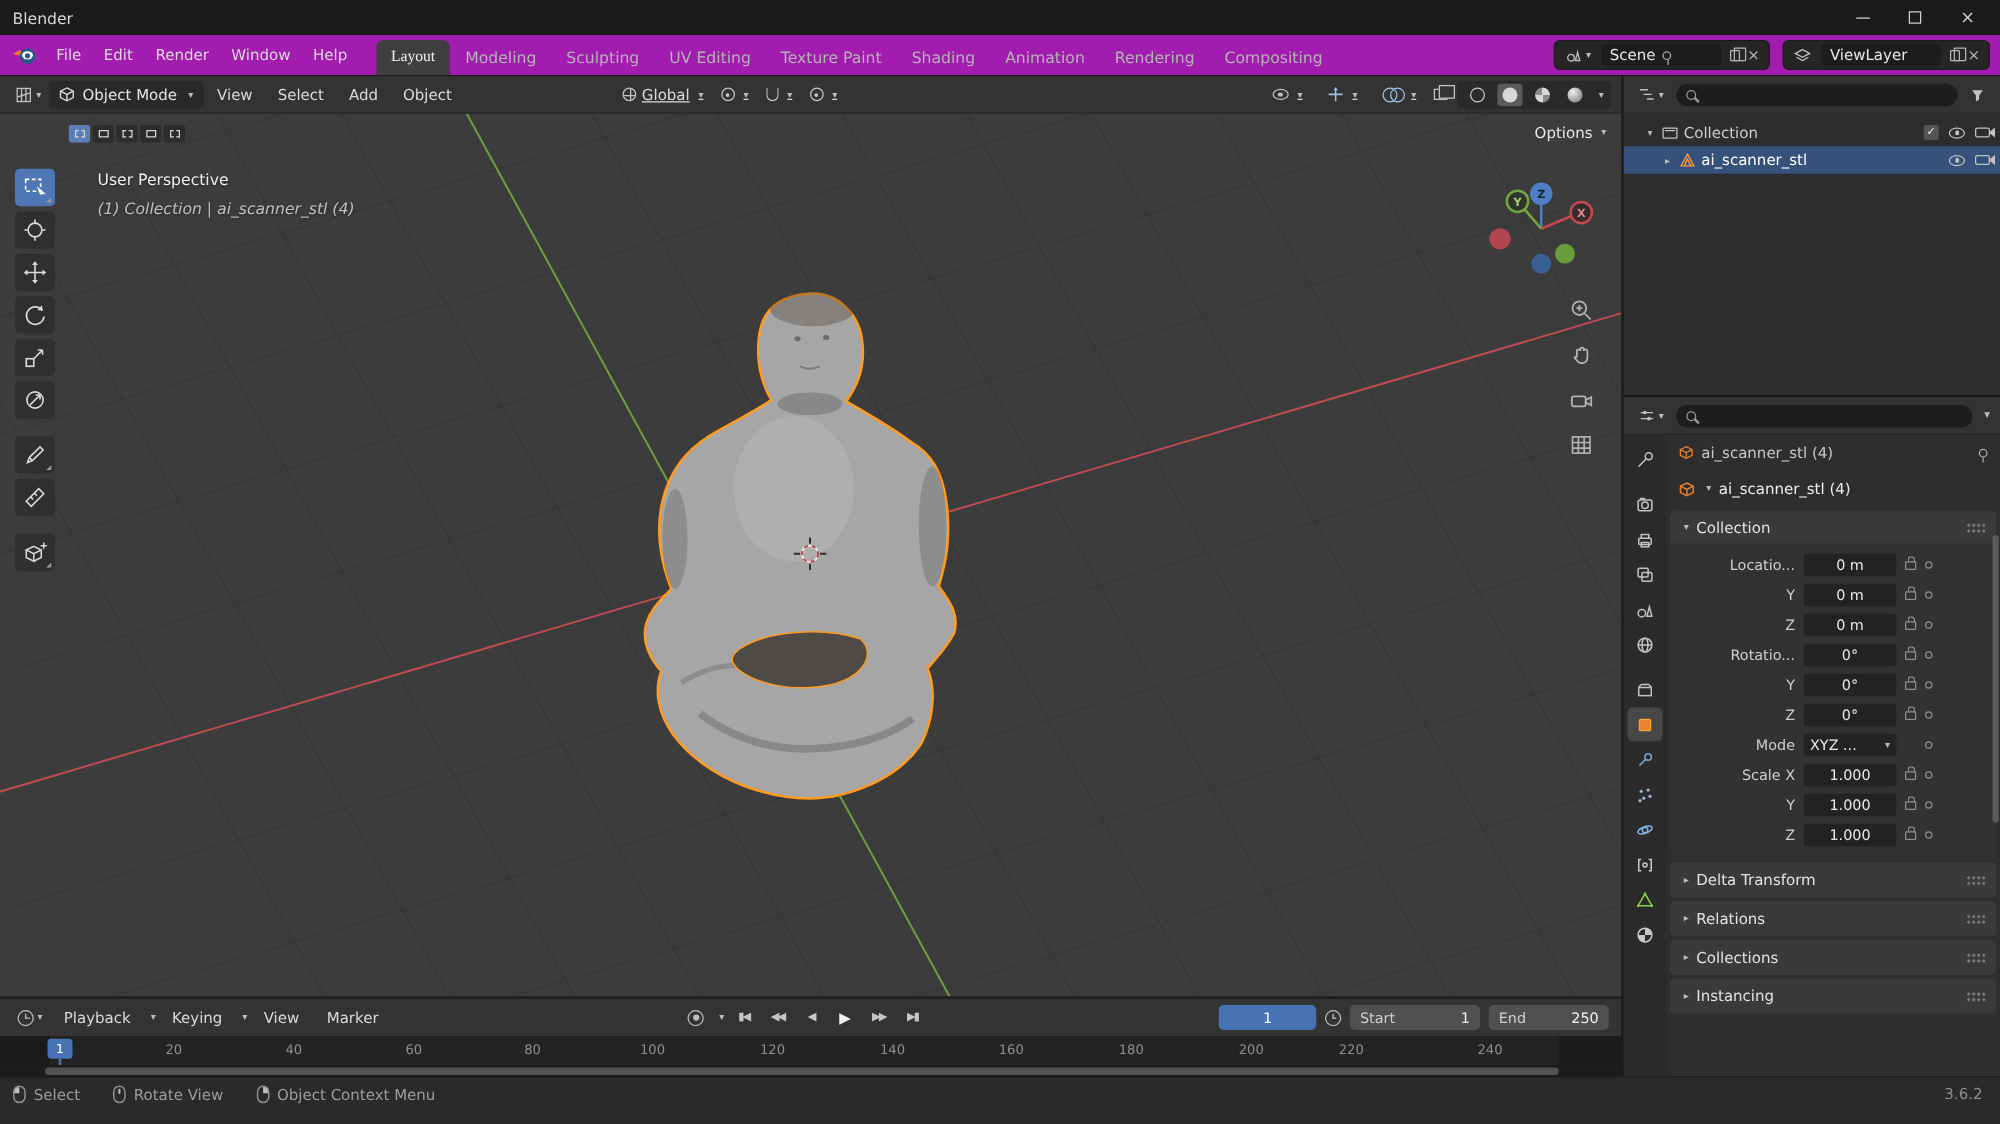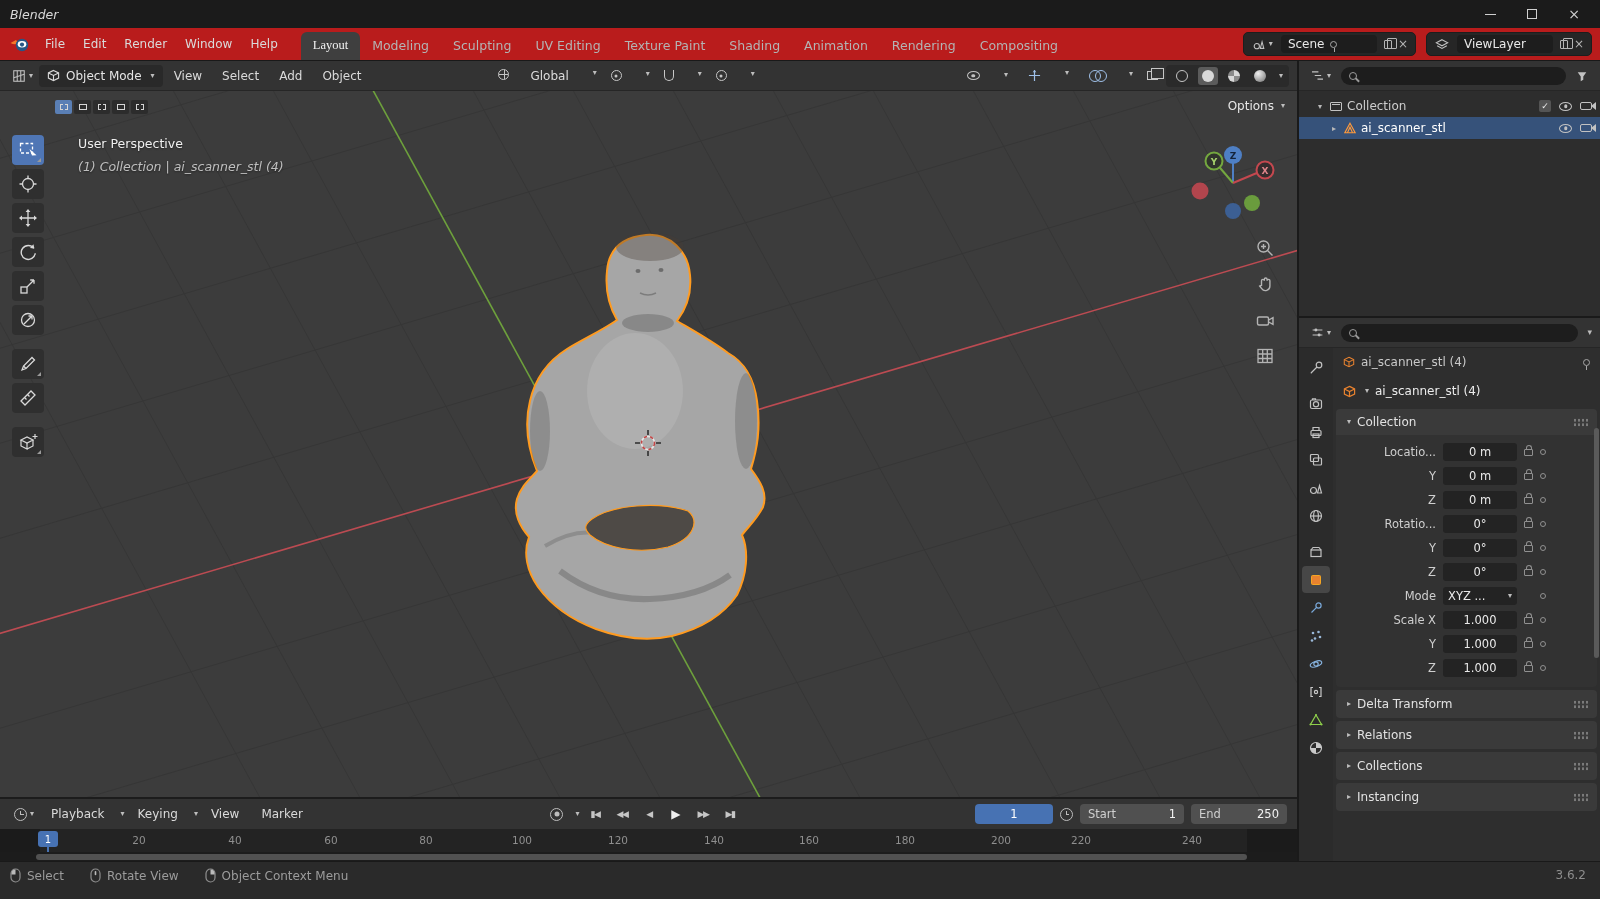--- a/index.html
+++ b/index.html
@@ -5,29 +5,29 @@
   * { box-sizing: border-box; margin: 0; padding: 0; }
   html,body { width:1600px; height:899px; overflow:hidden; }
   body {
     background:#1f1f1f; color:#d5d5d5;
     font-family:"DejaVu Sans", sans-serif; font-size:12px;
     position:relative; user-select:none;
   }
   svg { display:block; }
 
   
-  .titlebar { height:28px; background:#1b1b1b; display:flex; align-items:center; padding:0 10px;font-style:italic; }
+  .titlebar { height:28px; background:#1b1b1b; display:flex; align-items:center; padding:0 10px; }
   .tb-title { color:#d8d8d8; font-size:12.5px; }
   .win-controls { margin-left:auto; display:flex; align-items:center; gap:26px; padding-right:8px; }
   .wc { width:16px; height:16px; display:flex; align-items:center; justify-content:center; color:#d0d0d0; font-size:14px; cursor:default; }
   .min-glyph { width:11px; border-top:1.4px solid #d0d0d0; display:inline-block; }
   .max-glyph { width:10px; height:10px; border:1.4px solid #d0d0d0; display:inline-block; }
 
   
-  .topbar { height:33px; background:#b91c1c; display:flex; align-items:center; padding:0 8px; border-bottom:1px solid #191919; }
+  .topbar { height:33px; background:#a21caf; display:flex; align-items:center; padding:0 8px; border-bottom:1px solid #191919; }
   .logo { margin:0 6px 0 2px; display:flex; }
   .menu { padding:4px 9px; border-radius:3px; color:#dadada; white-space:nowrap; }
   .ws-tabs { flex:1; min-width:0; display:flex; align-items:flex-end; overflow:hidden; margin-left:14px; height:100%; }
   .ws-tab { padding:6px 12px 7px; color:#b4b4b4; white-space:nowrap; border-radius:6px 6px 0 0; font-size:12.5px; }
   .ws-tab.active { background:#3f3f3f; color:#f2f2f2;font-family:Liberation Serif, serif; }
   .sel-widget { flex:none; display:flex; align-items:center; background:#262626; border:1px solid #1d1d1d; border-radius:5px; height:24px; padding:0 4px; margin-left:10px; }
   .sw-field { display:flex; align-items:center; gap:6px; background:#1d1d1d; border-radius:4px; height:18px; padding:0 7px; margin:0 4px; min-width:96px; }
   .sw-text { color:#e8e8e8; }
   .sw-btn { color:#b5b5b5; font-size:12px; padding:0 3px; display:flex; align-items:center; }
   .copy-icon { position:relative; width:8px; height:9px; border:1.2px solid #b5b5b5; border-radius:1px; display:inline-block; }
@@ -39,21 +39,21 @@
   .icon-btn { display:inline-flex; align-items:center; padding:2px 4px; border-radius:3px; }
 
   
   .main { display:flex; height:800px; }
   .vp-col { flex:1; min-width:0; display:flex; flex-direction:column; }
   .right-col { width:303px; flex:none; display:flex; flex-direction:column; background:#2d2d2d; border-left:2px solid #1a1a1a; }
 
   
   .vp-header { height:30px; background:#333333; display:flex; align-items:center; gap:2px; padding:0 8px; border-bottom:1px solid #262626; }
   .mode-btn { display:flex; align-items:center; gap:6px; background:#292929; border-radius:4px; height:22px; padding:0 8px; color:#e4e4e4; }
-  .hdr-group { display:flex; align-items:flex-start; gap:21px; padding:0 6px; color:#dcdcdc; }
+  .hdr-group { display:flex; align-items:center; gap:4px; padding:0 6px; color:#dcdcdc;text-decoration:underline; }
   .rt-group { margin-left:auto; display:flex; align-items:center; gap:8px; }
   .pill { display:flex; align-items:center; gap:6px; background:#2a2a2a; border-radius:4px; height:22px; padding:0 6px; }
   .pill .slot { display:flex; align-items:center; justify-content:center; width:20px; height:18px; border-radius:3px; }
   .pill .slot.active { background:#5b5b5b; }
 
   .eye { position:relative; width:13px; height:9px; border:1.2px solid #c2c2c2; border-radius:50%; display:inline-block; }
   .eye::after { content:""; position:absolute; left:50%; top:50%; transform:translate(-50%,-50%); width:3.5px; height:3.5px; border-radius:50%; background:#c2c2c2; }
   .cami { width:12px; height:8px; border:1.2px solid #c2c2c2; border-radius:2px; position:relative; display:inline-block; }
   .cami::after { content:""; position:absolute; right:-5px; top:-1px; border-top:4px solid transparent; border-bottom:4px solid transparent; border-right:5px solid #c2c2c2; }
   .odot { position:relative; width:11px; height:11px; border:1.2px solid #c6c6c6; border-radius:50%; display:inline-block; }

